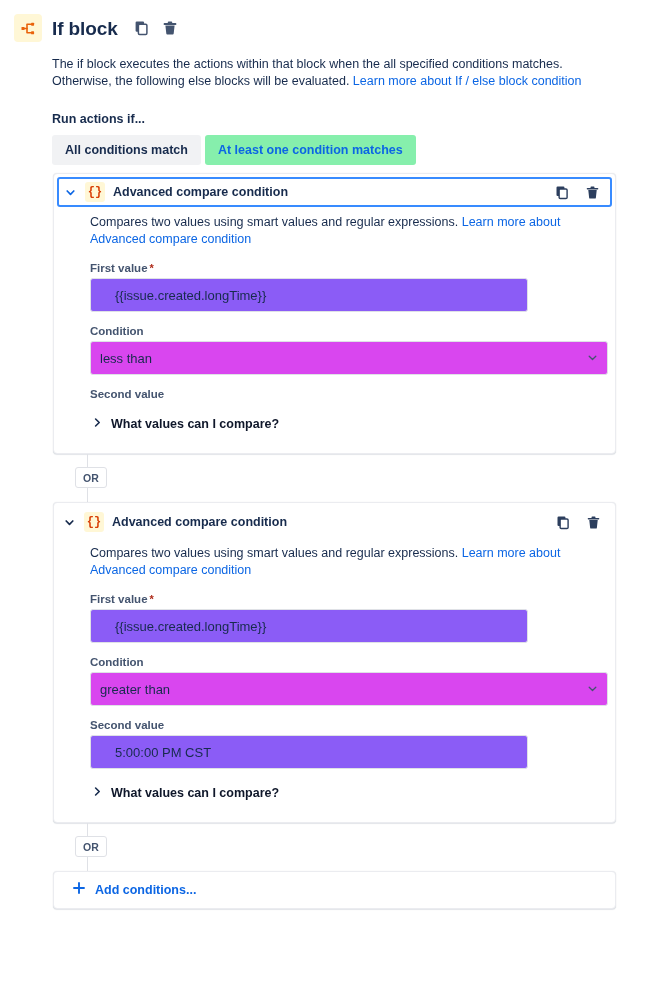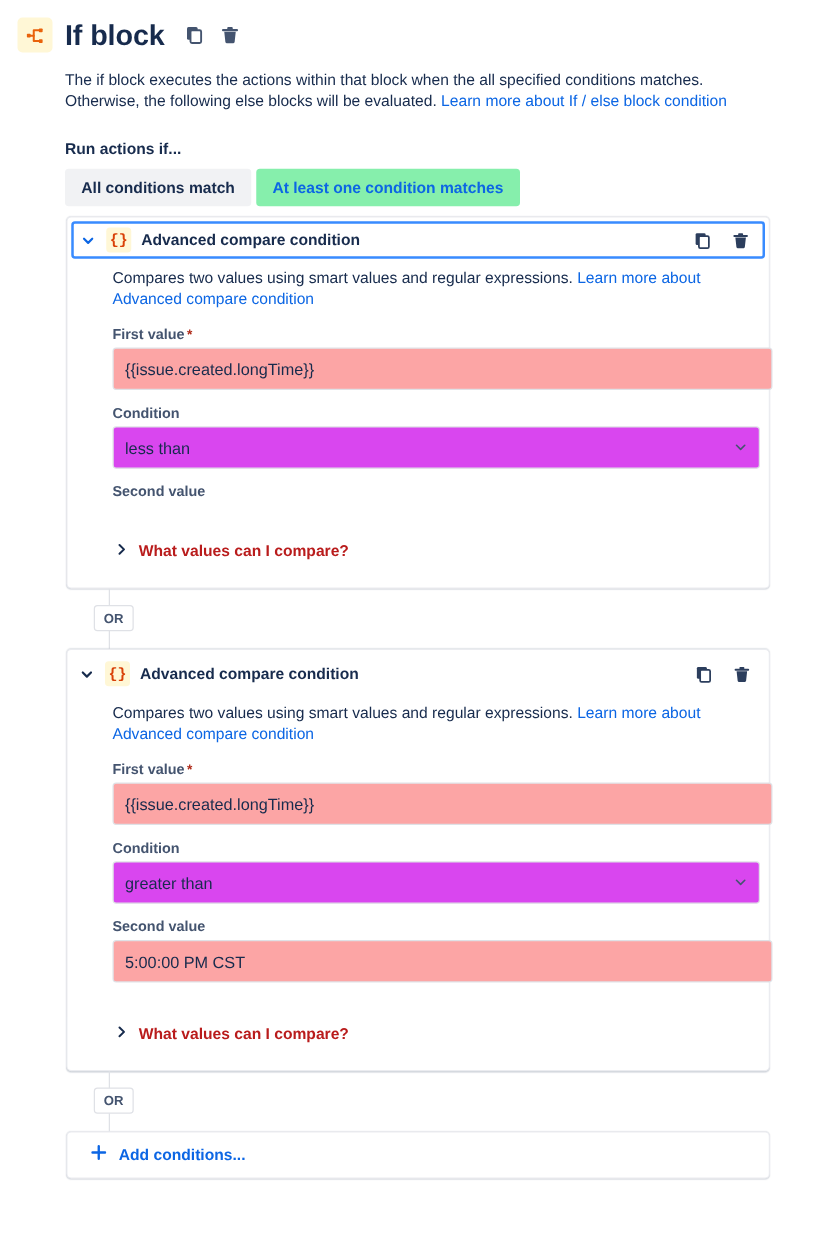--- a/index.html
+++ b/index.html
@@ -18,21 +18,21 @@
     display: flex; align-items: center; gap: 10px;
     padding: 14px 0 0 14px;
   }
   .block-icon {
     width: 28px; height: 28px; border-radius: 4px;
     background: #FFF7D6;
     display: flex; align-items: center; justify-content: center;
     flex: 0 0 auto;
   }
   .page-title {
-    font-size: 23px; font-weight: 700; color: #172B4D;
+    font-size: 19px; font-weight: 700; color: #172B4D;
     letter-spacing: -0.1px; line-height: 1;
   }
   .title-actions { display: flex; align-items: center; gap: 8px; margin-left: 4px; }
   .icon-btn {
     width: 20px; height: 20px; display: flex; align-items: center;
     justify-content: center; cursor: pointer; background: none; border: none; padding: 0;
   }
 
   
   .desc {
@@ -87,38 +87,38 @@
 
   .card-body { padding: 4px 14px 22px 36px; }
   .card-desc { font-size: 12.5px; line-height: 17px; color: #172B4D; width: 512px; margin-bottom: 14px; }
 
   .field-label {
     font-size: 11.5px; font-weight: 700; color: #44546F;
     margin-bottom: 4px; display: flex; align-items: baseline; gap: 2px;
   }
   .req { color: #AE2A19; font-size: 11px; }
   .input {
-    width: 528px; height: 34px; border: 1px solid #DFE1E6; border-radius: 3px;
-    background: #fca5a5; font-size: 13px; color: #172B4D;
-    padding: 0 9px; display: flex; align-items: center;
+    width: 438px; height: 34px; border: 1px solid #DFE1E6; border-radius: 3px;
+    background: #8b5cf6; font-size: 13px; color: #172B4D;
+    padding: 0 24px; display: flex; align-items: center;
     font-family: "Liberation Sans", sans-serif;
   }
   .select {
     width: 518px; height: 34px; border: 1px solid #DFE1E6; border-radius: 3px;
     background: #d946ef; font-size: 13px; color: #172B4D;
     padding: 0 9px; display: flex; align-items: center; justify-content: space-between;
     cursor: pointer;
   }
   .field { margin-bottom: 13px; }
   .field:last-of-type { margin-bottom: 0; }
 
   .expander {
     display: flex; align-items: center; gap: 9px;
-    margin-top: 34px; font-size: 12.5px; font-weight: 700;
-    color: #b91c1c; cursor: pointer; padding-left: 3px;
+    margin-top: 17px; font-size: 12.5px; font-weight: 700;
+    color: #0f172a; cursor: pointer; padding-left: 3px;
   }
 
   
   .or-zone { position: relative; height: 48px; }
   .or-line {
     position: absolute; left: 34px; top: 0; width: 1px; height: 48px;
     background: #DFE1E6;
   }
   .or-chip {
     position: absolute; left: 22px; top: 13px;

